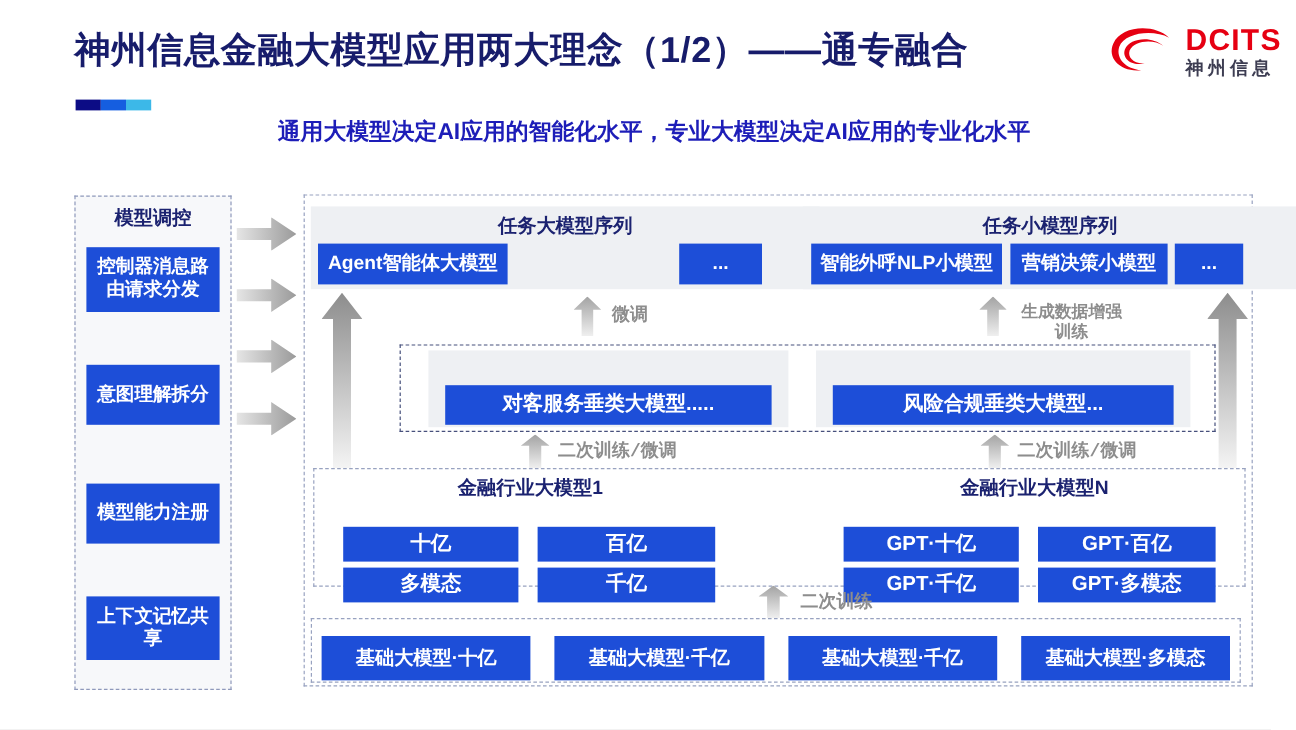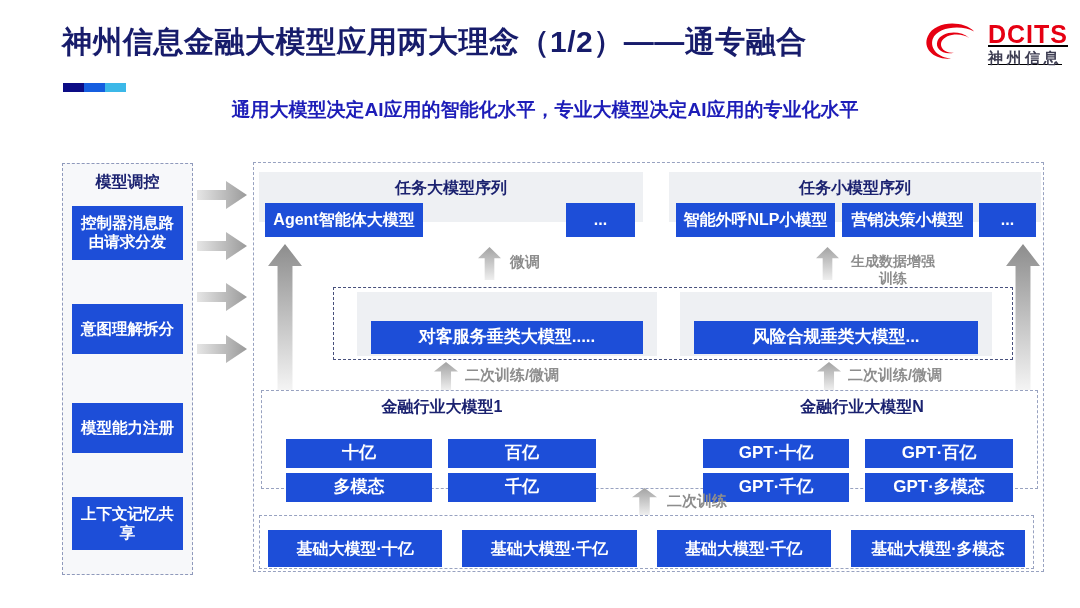--- a/index.html
+++ b/index.html
@@ -7,48 +7,48 @@
          font-family:"Liberation Sans","DejaVu Sans",sans-serif;}
   .abs{position:absolute;}
 
   
   .title{left:62px;top:22px;font-size:30px;font-weight:800;color:#171c6b;letter-spacing:.5px;white-space:nowrap;}
   .accent-bar{left:63px;top:83px;display:flex;height:9px;}
   .accent-bar span{display:block;width:21px;height:9px;}
   .seg1{background:#0c0c85;} .seg2{background:#155ee0;} .seg3{background:#3cb8e8;}
   .subtitle{left:180px;top:97px;width:730px;text-align:center;font-size:19px;font-weight:700;color:#1d1db8;white-space:nowrap;}
   .logo{right:12px;top:18px;display:flex;align-items:center;gap:8px;}
-  .logo-text{display:flex;flex-direction:column;line-height:1.05;text-decoration:underline;}
+  .logo-text{display:flex;flex-direction:column;line-height:1.05;}
   .logo-en{font-size:25px;font-weight:800;color:#e60012;letter-spacing:1px;}
   .logo-cn{font-size:15px;font-weight:700;color:#3d3d52;letter-spacing:3.5px;margin-top:3px;}
 
   
   .btn{background:#1d4ed8;color:#fff;font-weight:700;display:flex;align-items:center;justify-content:center;
        text-align:center;line-height:1.22;}
   .gpanel{background:#eef0f3;}
   .ntitle{color:#1b2270;font-weight:700;text-align:center;}
-  .glabel{color:#8d8d8d;font-weight:700;white-space:nowrap;}
+  .glabel{color:#8d8d8d;font-weight:700;white-space:nowrap;font-family:Liberation Mono, monospace;}
 
   .arrow-right{clip-path:polygon(0 32%,58% 32%,58% 0,100% 50%,58% 100%,58% 68%,0 68%);
                background:linear-gradient(to right,#e6e6e6,#9a9a9a);}
   .arrow-up{clip-path:polygon(50% 0,100% 34%,71% 34%,71% 100%,29% 100%,29% 34%,0 34%);
             background:linear-gradient(to top,#efefef,#a3a3a3);}
   .arrow-tall{clip-path:polygon(50% 0,100% 15%,72% 15%,72% 100%,28% 100%,28% 15%,0 15%);
               background:linear-gradient(to top,#f4f4f4,#8d8d8d);}
 
   
   .sidebar{left:62px;top:163px;width:131px;height:412px;border:1px dashed #8f99bb;background:#f7f8fa;box-sizing:border-box;}
   .sidebar-title{left:0;top:8px;width:100%;font-size:16px;}
   .sb-btn{left:9px;width:111px;font-size:15.5px;padding:0 5px;box-sizing:border-box;}
   .sb1{top:42px;height:54px;} .sb2{top:140px;height:50px;} .sb3{top:239px;height:50px;} .sb4{top:333px;height:53px;}
 
   
   .main{left:253px;top:162px;width:791px;height:410px;border:1px dashed #98a2c0;background:#fff;box-sizing:border-box;}
 
-  .task-panel{height:50px;top:9px;}
+  .task-panel{height:69px;top:9px;padding-left:40px;}
   .tl-panel{left:5px;width:384px;}
   .tr-panel{left:415px;width:372px;}
   .task-title{left:0;top:6px;width:100%;font-size:16px;}
   .task-btn{top:31px;height:34px;font-size:16px;white-space:nowrap;}
 
   .domain-box{left:79px;top:124px;width:680px;height:73px;border:1px dashed #47507c;background:#fff;box-sizing:border-box;}
   .domain-panel{top:4px;height:64px;}
   .dp1{left:23px;width:300px;} .dpN{left:346px;width:312px;}
   .domain-title{left:0;top:5px;width:100%;font-size:15px;margin-top:32px;}
   .domain-btn{left:14px;right:14px;top:29px;height:33px;font-size:17px;}

